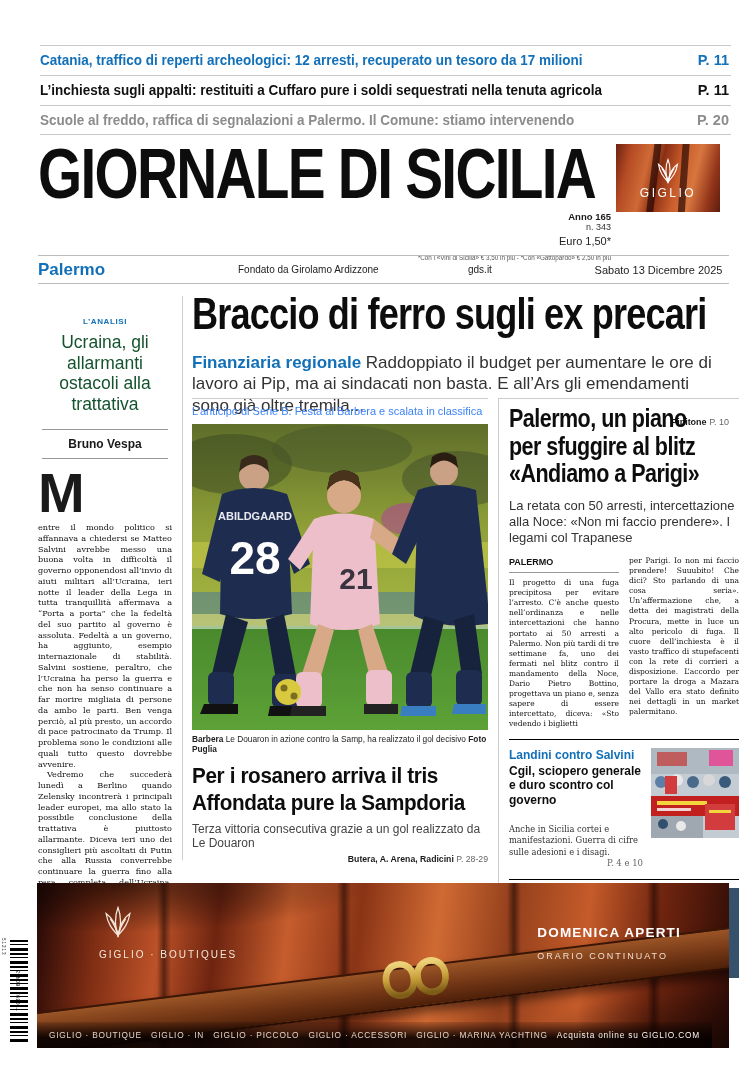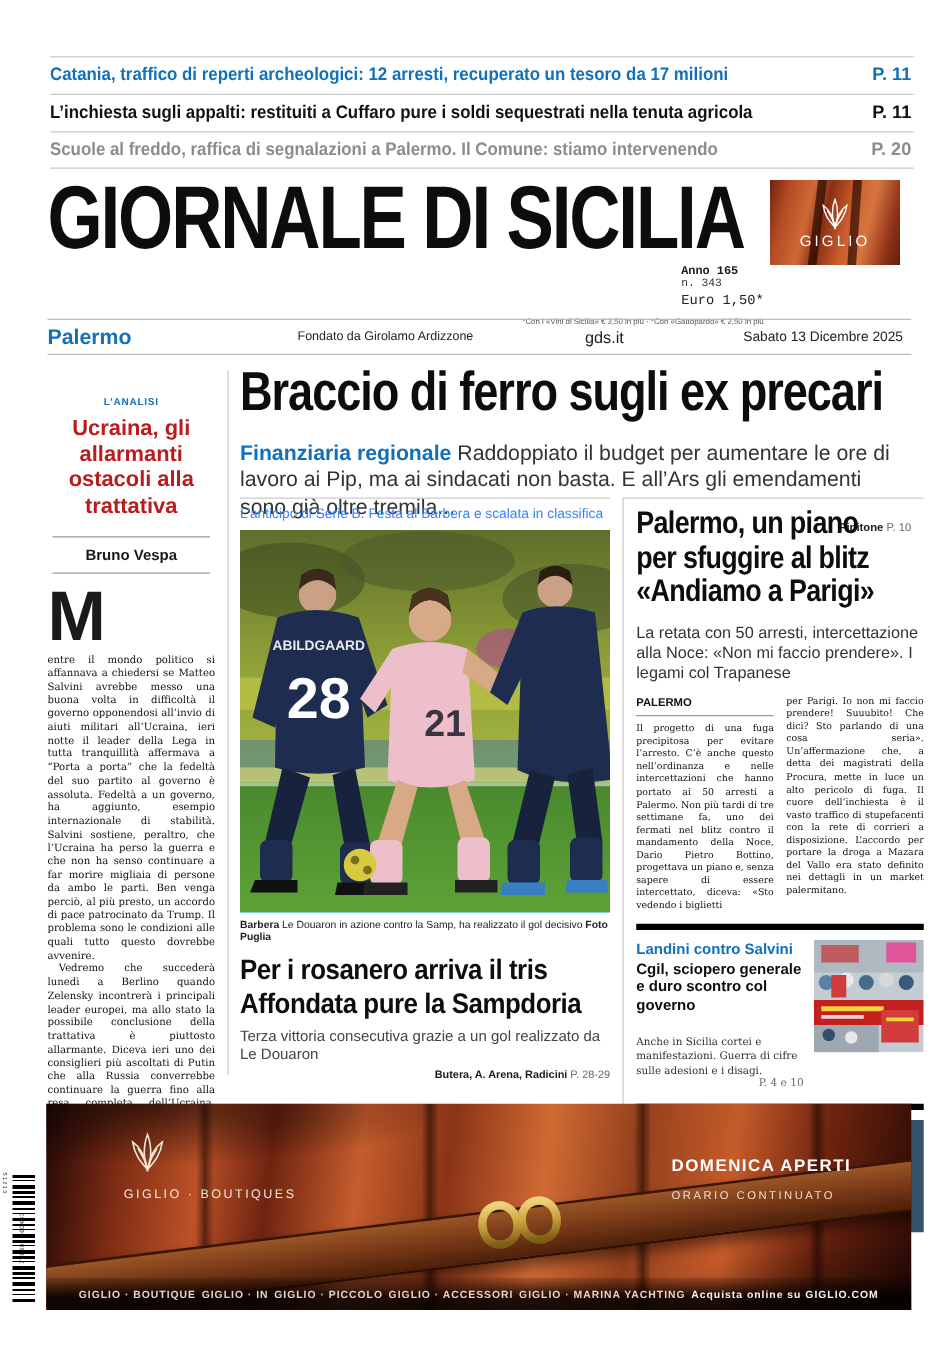--- a/index.html
+++ b/index.html
@@ -21,44 +21,44 @@
 
   
   #masthead { position:absolute; top:138px; left:38px; width:691px; height:115px; }
   #paper-title { font-size:66px; font-weight:800; letter-spacing:-2px; line-height:1;
     white-space:nowrap; transform:scale(.86,1.08); transform-origin:left top; color:#0d0d0d; }
   #m-ad { position:absolute; right:9px; top:6px; width:104px; height:68px; overflow:hidden;
     background:linear-gradient(104deg,#6d2210 0%,#b54b24 14%,#cf6a36 30%,#8a2f14 42%,#c95c2b 58%,#d8763f 72%,#93351a 88%,#5e1d0c 100%);
     display:flex; flex-direction:column; align-items:center; justify-content:center; }
   .m-ad-stripe { position:absolute; top:-8px; width:7px; height:90px; background:rgba(30,5,2,.65); }
   #m-ad .brand { color:#fff; font-size:12px; letter-spacing:2.5px; margin-top:1px; }
-  #issue-info { position:absolute; right:118px; top:73px; text-align:left; line-height:1.2;font-family:Liberation Mono, monospace; }
+  #issue-info { position:absolute; right:118px; top:73px; text-align:right; line-height:1.2; }
   .issue-anno { font-size:9.5px; font-weight:bold; }
   .issue-num  { font-size:9px; color:#333; }
   .issue-price{ font-size:11px; color:#222; margin-top:2px; }
   #price-note { position:absolute; right:118px; top:116px; font-size:6.3px; color:#555; white-space:nowrap; }
 
   
   #dateline { position:absolute; top:255px; left:38px; width:691px; height:29px;
     border-top:1px solid #bbb; border-bottom:1px solid #bbb;
     display:flex; align-items:center; }
   #edition { color:#1270b8; font-weight:bold; font-size:17px; width:200px; }
   #founder { font-size:10px; color:#222; width:230px; }
-  #site    { font-size:13px; color:#222; width:120px; }
+  #site    { font-size:10px; color:#222; width:120px; }
   #pubdate { font-size:11px; color:#222; flex:1; text-align:center; }
 
   
   #main { position:absolute; top:292px; left:38px; width:691px; height:578px; }
   #v-divider { position:absolute; left:144px; top:4px; height:564px; width:1px; background:#ccc; }
 
   
   #analysis { position:absolute; left:0; top:0; width:134px;margin-top:25px; }
   #analysis .kicker { color:#1270b8; font-size:8px; font-weight:bold; letter-spacing:.6px; text-align:center; }
-  #analysis h3 { font-size:17.5px; font-weight:700; text-align:center; line-height:1.18;
-    margin-top:6px; color:#b91c1c; }
+  #analysis h3 { font-size:17.5px; font-weight:400; text-align:center; line-height:1.18;
+    margin-top:6px; color:#14532d; }
   .author-block { margin:14px 4px 0 4px; border-top:1px solid #999; border-bottom:1px solid #999;
     padding:7px 0; text-align:center; font-weight:bold; font-size:12px; }
   .dropcap { font-size:56px; font-weight:800; line-height:.85; margin-top:10px; }
   .an-body { font-family:"DejaVu Serif", serif; font-size:8.1px; line-height:1.33;
     text-align:justify; color:#111; margin-top:6px; }
   .an-body.p2 { margin-top:0; text-indent:9px; }
   .continues { text-align:right; font-weight:bold; font-size:9.5px; margin-top:2px; }
   .copyright { font-size:5.4px; color:#333; letter-spacing:.3px; margin-top:4px; text-align:center; }
 
   
@@ -87,21 +87,21 @@
   .mafia-h { font-size:25px; font-weight:800; letter-spacing:-.6px; line-height:1.1; white-space:nowrap;
     transform:scaleX(.86); transform-origin:left top; color:#0d0d0d; }
   .mafia-standfirst { margin-top:10px; font-size:13px; line-height:1.25; color:#333; }
   .body-cols { display:flex; gap:10px; margin-top:10px; }
   .bcol { width:110px; font-family:"DejaVu Serif", serif; font-size:7.5px; line-height:1.34;
     text-align:justify; color:#111; }
   .city-label { font-family:"Liberation Sans",sans-serif; font-weight:bold; font-size:9px;
     border-bottom:1px solid #999; padding-bottom:4px; margin-bottom:5px; }
   .mafia-byline { text-align:right; font-size:8.5px; margin-top:4px; font-family:"Liberation Sans",sans-serif; }
 
-  .hr { border-top:5px solid #000000; margin-top:10px; padding-top:8px; }
+  .hr { border-top:1px solid #000000; margin-top:10px; padding-top:8px; }
   .news-brief { display:flex; gap:8px; }
   .nb-text { flex:1; }
   .nb-kicker { color:#1270b8; font-weight:bold; font-size:12px; }
   .nb-h { font-weight:800; font-size:12px; line-height:1.2; margin-top:2px; color:#0d0d0d; }
   .nb-sf { font-family:"DejaVu Serif", serif; font-size:8.3px; line-height:1.35; color:#333; margin-top:17px; }
   .nb-page { text-align:right; font-size:8.5px; }
   .nb-photo { width:88px; height:90px; position:relative; overflow:hidden; flex:none; }
 
   
   #bottom-ad { position:absolute; left:37px; top:883px; width:692px; height:165px; overflow:hidden;
@@ -114,24 +114,24 @@
   #belt { position:absolute; left:-18px; top:86px; width:740px; height:42px;
     background:linear-gradient(#9a5526 0%, #7a3b18 45%, #4e2009 100%);
     border-top:2px solid #3a1606; border-bottom:2px solid #2c1004;
     transform:rotate(-7deg); box-shadow:0 6px 10px rgba(0,0,0,.45); }
   #buckle { position:absolute; left:336px; top:72px; transform:rotate(-7deg); }
   #ad-logo-block { position:absolute; left:62px; top:22px; width:130px; text-align:left; color:#f3e7da; }
   #ad-brand { font-size:10px; letter-spacing:2px; margin-top:6px; white-space:nowrap; }
   #ad-right { position:absolute; right:48px; top:42px; text-align:left; color:#fff; }
   #ad-right1 { font-size:13.5px; letter-spacing:1.2px; font-weight:600; }
   #ad-right2 { font-size:9px; letter-spacing:2px; margin-top:11px; color:#f1ddcf; }
-  #ad-stores { position:absolute; left:0; right:0; bottom:0; height:26px;
+  #ad-stores { position:absolute; left:0; right:17px; bottom:0; height:26px;
     background:linear-gradient(rgba(15,3,2,.15), rgba(5,0,0,.88) 60%);
-    display:flex; align-items:center; justify-content:space-between; padding:0 26px;
-    font-size:8.3px; letter-spacing:.8px; color:#e4d4c6; white-space:nowrap;font-weight:bold; }
+    display:flex; align-items:center; justify-content:space-between; padding:0 12px;
+    font-size:8.3px; letter-spacing:.8px; color:#e4d4c6; white-space:nowrap; }
   #ad-online { color:#fbf4ee; }
 
   
   #barcode { position:absolute; left:4px; top:938px; width:26px; height:110px; }
   .bc-num-top { font-size:4.5px; letter-spacing:1px; transform:rotate(90deg); transform-origin:left top;
     position:absolute; left:2px; top:0; color:#222; }
   .bc-bars { position:absolute; left:6px; top:2px; width:18px; height:104px;
     background:repeating-linear-gradient(to bottom, #000 0 2px, #fff 2px 4px, #000 4px 5px, #fff 5px 8px, #000 8px 11px, #fff 11px 13px); }
   .bc-num { position:absolute; left:-36px; top:52px; font-size:5px; letter-spacing:.5px; color:#111;
     transform:rotate(-90deg); width:100px; text-align:center; }

